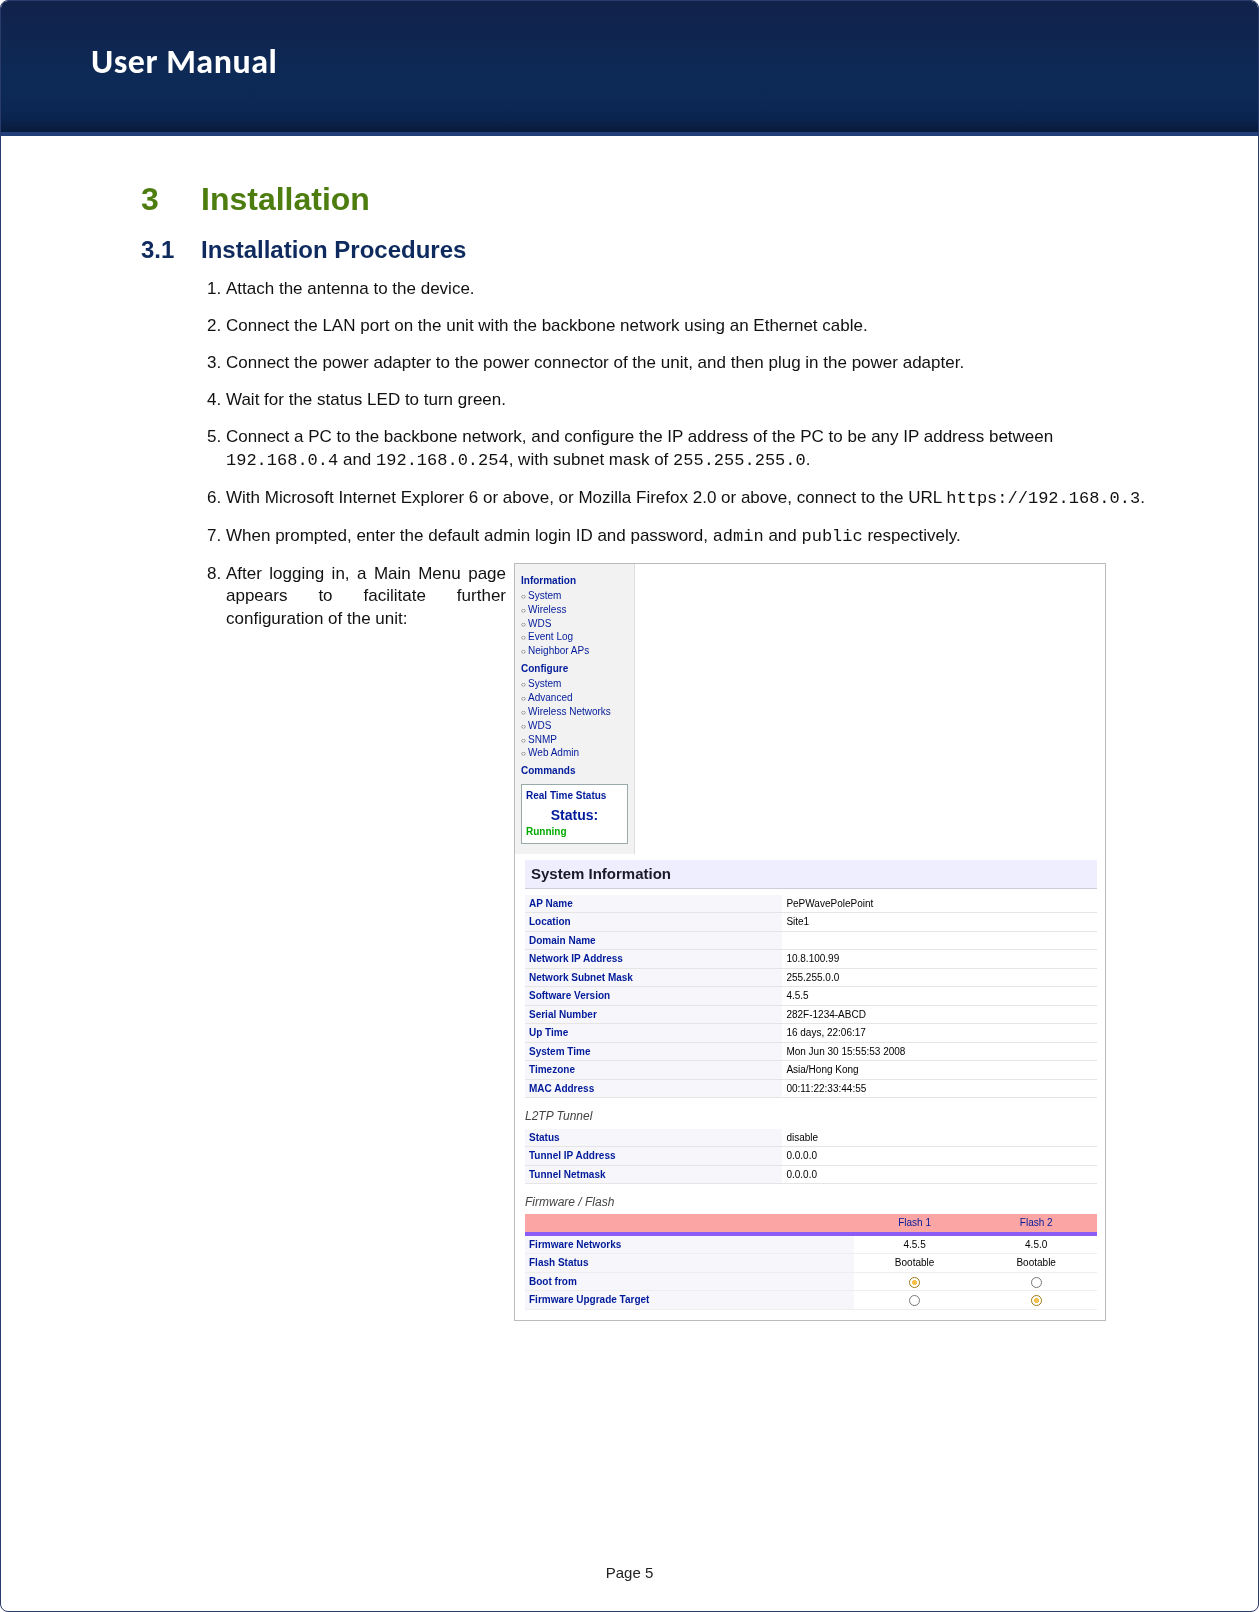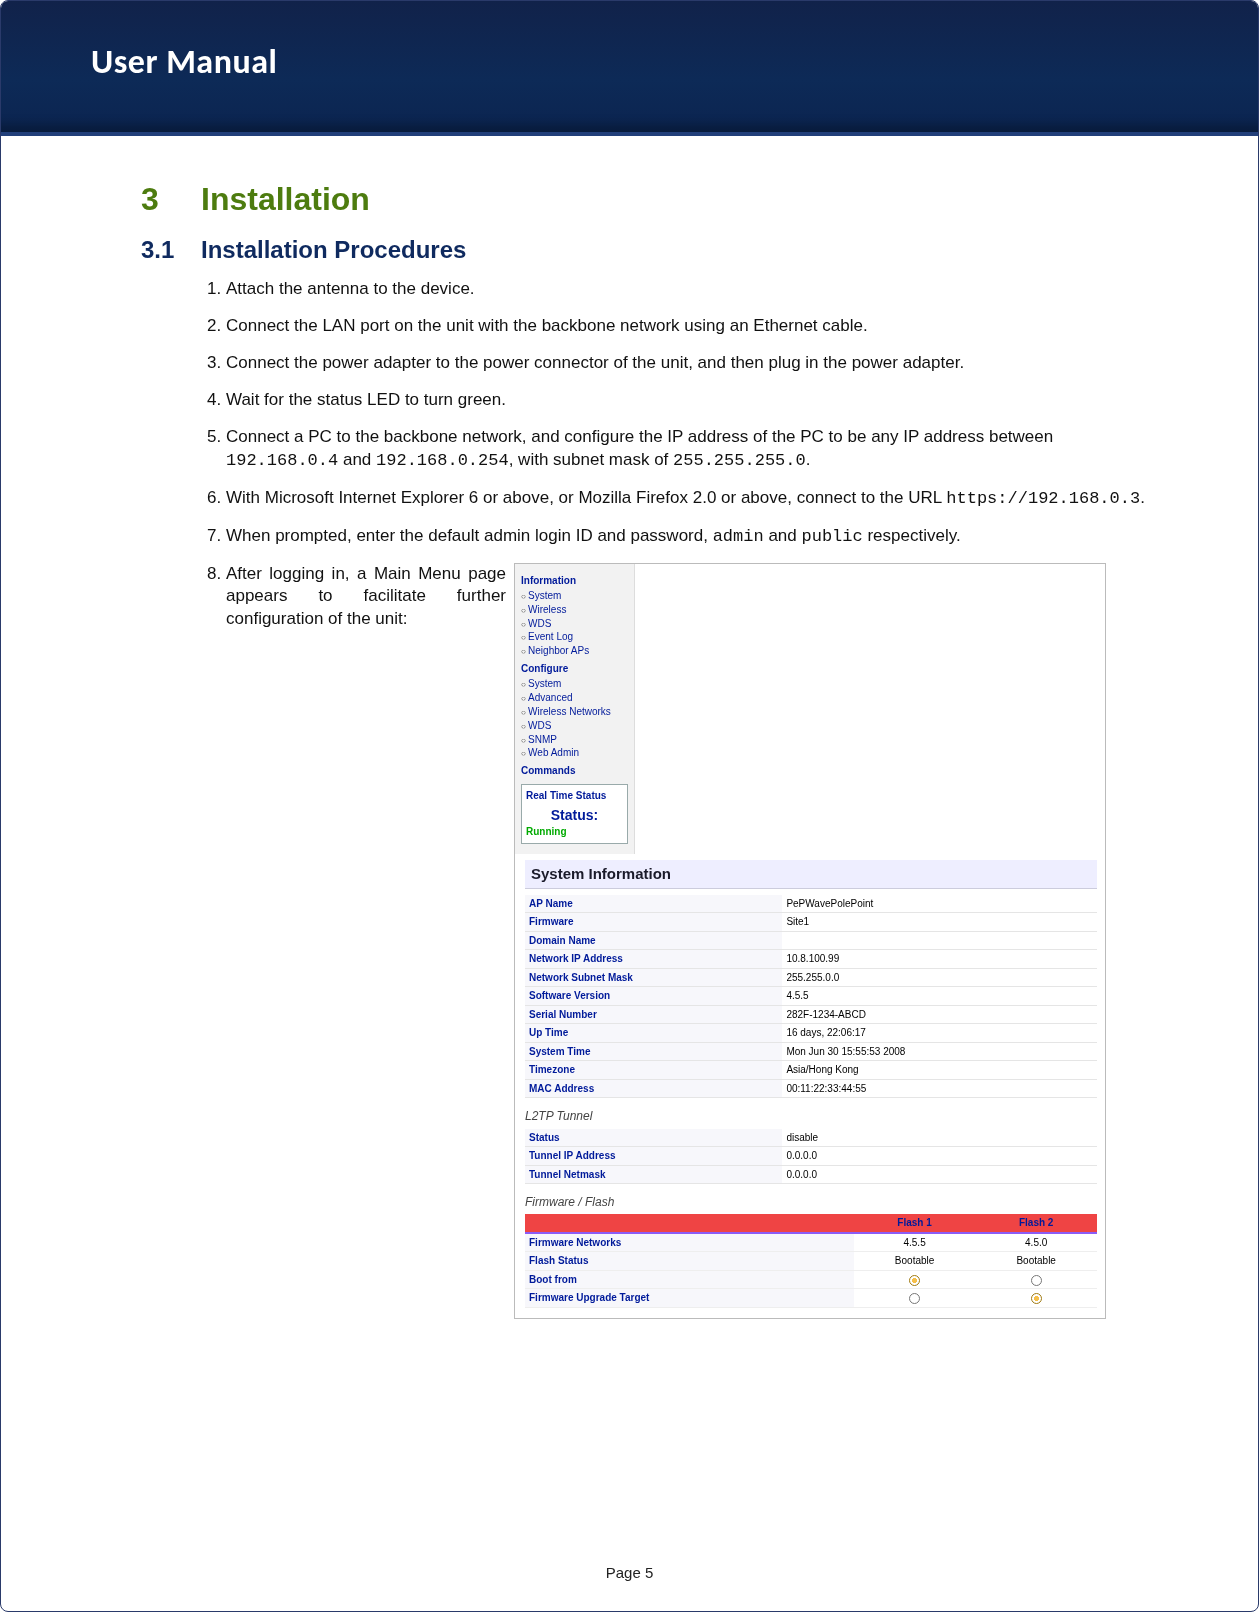--- a/index.html
+++ b/index.html
@@ -134,24 +134,24 @@
     margin:10px 0 4px 0;
   }
   table.fw {
     width:100%;
     border-collapse:collapse;
     font-size:10px;
     text-align:center;
   }
   table.fw th {
     color:#001a9a;
-    font-weight:700;
-    border-bottom:2px solid #8b5cf6;
+    font-weight:400;
+    border-bottom:4px solid #8b5cf6;
     padding:2px 4px;
-    background:#ef4444;
+    background:#fca5a5;
   }
   table.fw td {
     border-bottom:1px solid #eee;
     padding:2px 4px;
   }
   table.fw td.k {
     color:#001a9a;
     font-weight:700;
     text-align:left;
     background:#f7f7fb;
@@ -234,21 +234,21 @@
 
               <div class="shot-main">
                 <div class="shot-title">System Information</div>
                 <table class="sys">
                   <tbody>
                       <tr>
                         <td class="k">AP Name</td>
                         <td>PePWavePolePoint</td>
                       </tr>
                   <tr>
-                        <td class="k">Firmware</td>
+                        <td class="k">Location</td>
                         <td>Site1</td>
                       </tr>
                   <tr>
                         <td class="k">Domain Name</td>
                         <td></td>
                       </tr>
                   <tr>
                         <td class="k">Network IP Address</td>
                         <td>10.8.100.99</td>
                       </tr>

